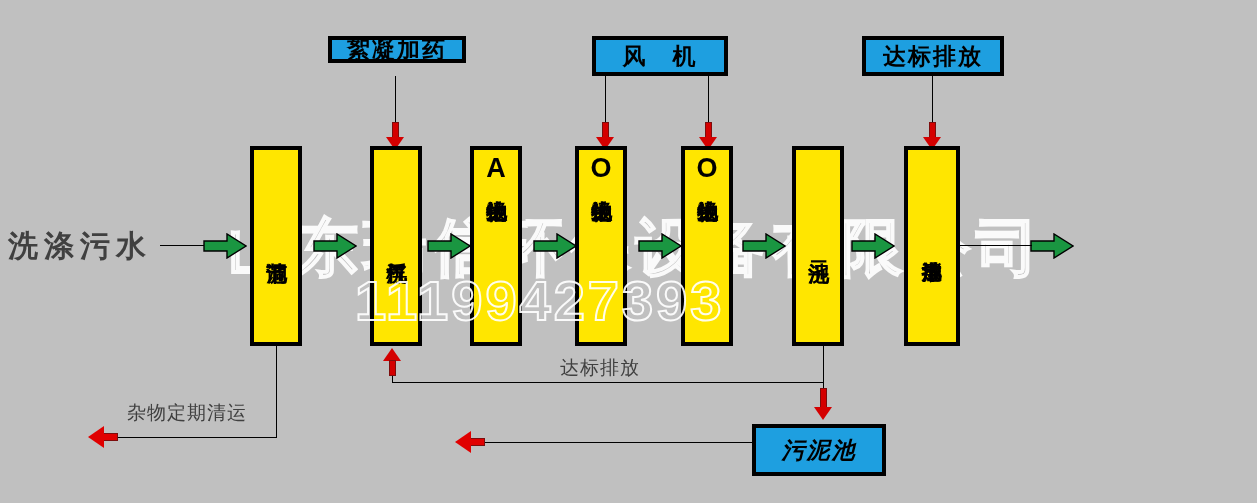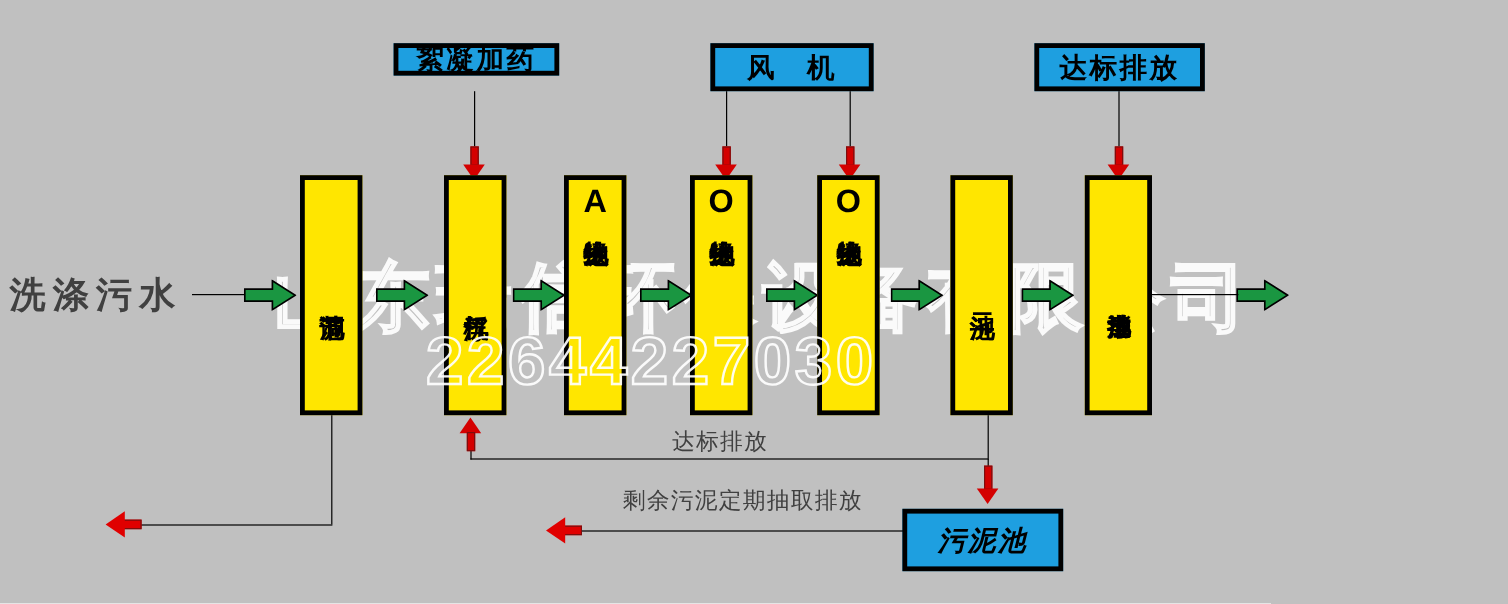--- a/index.html
+++ b/index.html
@@ -289,28 +289,29 @@
   <div class="tank" style="left:792px; top:146px; width:52px; height:200px;">
     <span class="tank-label">二沉池</span>
   </div>
 
   <div class="tank" style="left:904px; top:146px; width:56px; height:200px;">
     <span class="tank-label" style="font-size:20px;">消毒排放池</span>
   </div>
 
   <div class="hline" style="left:960px; top:245px; width:72px;"></div>
 
-  <div class="watermark" id="wm-phone">22644227030</div>
+  <div class="watermark" id="wm-phone">11199427393</div>
 
   <div class="vline" style="left:276px; top:346px; height:91px;"></div>
   <div class="hline" style="left:112px; top:437px; width:165px;"></div>
   <div class="red-arrow-left" style="left:88px; top:426px; width:30px;">
     <div class="stem" style="width:16px;"></div>
     <div class="head"></div>
   </div>
+  <div class="lbl lbl-flow" style="left:127px; top:400px;">杂物定期清运</div>
 
   <div class="vline" style="left:823px; top:346px; height:36px;"></div>
   <div class="hline" style="left:392px; top:382px; width:432px;"></div>
   <div class="vline" style="left:392px; top:366px; height:17px;"></div>
   <div class="red-arrow-up" style="left:383px; top:348px; height:28px;">
     <div class="head"></div>
     <div class="stem" style="top:12px; height:16px;"></div>
   </div>
   <div class="lbl lbl-flow" style="left:560px; top:355px;">达标排放</div>
 
@@ -320,15 +321,14 @@
     <div class="head" style="top:19px;"></div>
   </div>
 
   <div class="blue-box" style="left:752px; top:424px; width:134px; height:52px; font-style:italic;">污泥池</div>
 
   <div class="hline" style="left:478px; top:442px; width:276px;"></div>
   <div class="red-arrow-left" style="left:455px; top:431px; width:30px;">
     <div class="stem" style="width:16px;"></div>
     <div class="head"></div>
   </div>
-  <div class="lbl lbl-flow" style="left:519px; top:404px;">剩余污泥定期抽取排放</div>
 
 </div>
 
 </body></html>

